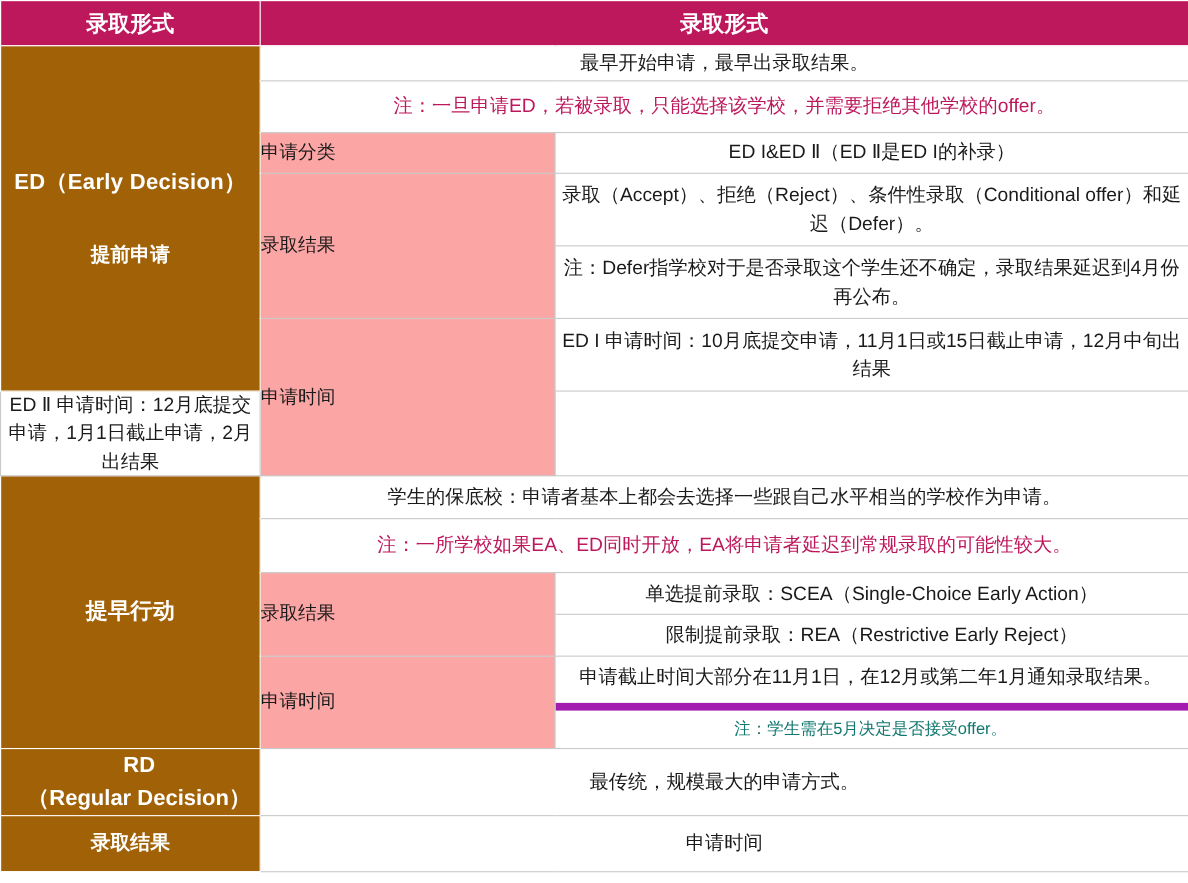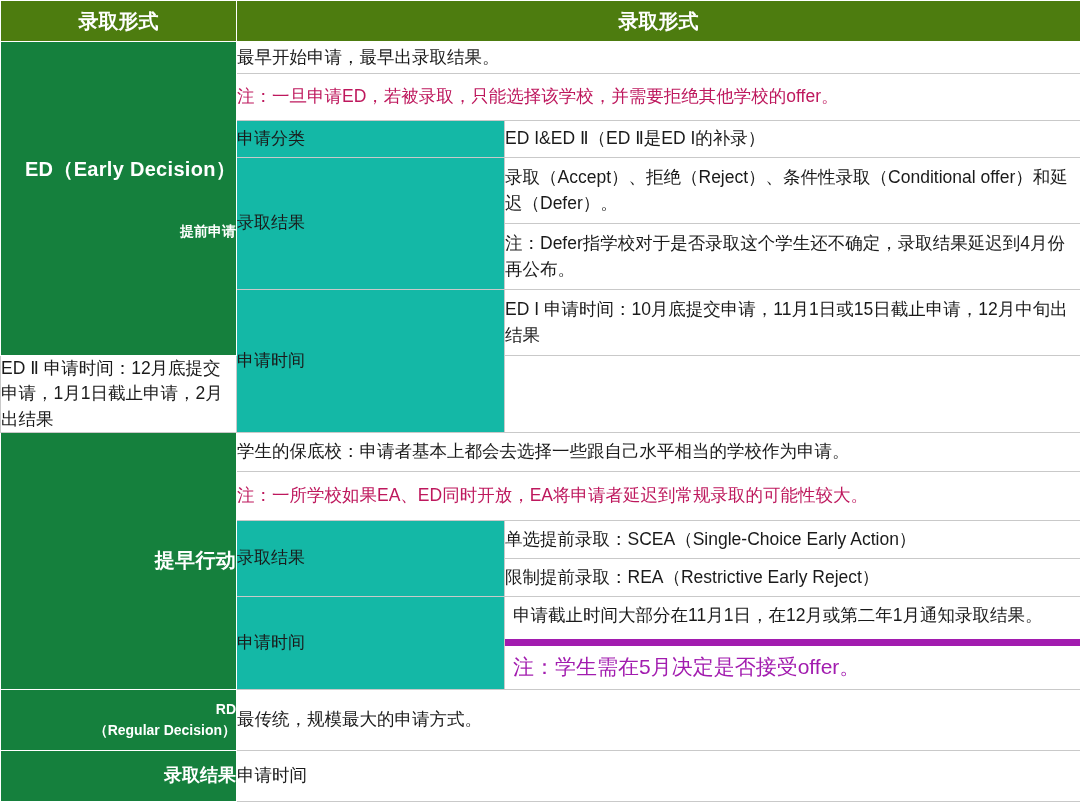--- a/index.html
+++ b/index.html
@@ -14,72 +14,73 @@
     width:1080px;
     border-collapse:collapse;
     table-layout:fixed;
   }
   #admissions-table td{
     vertical-align:middle;
     padding:0;
   }
   
   .cat-cell{
-    background:#15803d;
+    background:#a16207;
     color:#ffffff;
-    text-align:right;
+    text-align:center;
     font-weight:bold;
     border:1px solid #ffffff;
     line-height:1.55;
   }
   .cat-cell .cat-en{
     font-weight:bold;
     display:block;
   }
   .cat-cell .cat-zh{
     font-weight:bold;
     display:block;
   }
   .sub-cell{
-    background:#14b8a6;
+    background:#fca5a5;
     color:#1a1a1a;
     border:1px solid #c9c9c9;
     padding:6px 8px 6px 10px;
     font-size:17px;
     line-height:1.45;
   }
   .txt-cell{
     background:#ffffff;
     color:#1a1a1a;
     border:1px solid #c9c9c9;
     padding:5px 10px 6px 8px;
     font-size:17.5px;
     line-height:1.45;
+    text-align:center;
   }
   .txt-cell.note{ color:#be185d; }
   .txt-cell.top{ vertical-align:top; }
   .header-cell{
-    background:#4d7c0f;
+    background:#be185d;
     color:#ffffff;
     font-weight:bold;
     text-align:center;
     font-size:20px;
     border:1px solid #ffffff;
     height:40px;
   }
   .ed-title{
     font-size:20px;
     letter-spacing:0.3px;
   }
   .ed-sub{
-    font-size:14px;
+    font-size:18px;
     margin-top:36px;
   }
   .rd-title{
-    font-size:14px;
+    font-size:20px;
     line-height:1.5;
     padding-left:16px;
   }
   .rd-sub{
     font-size:18px;
   }
   .sub-cell.mid{ vertical-align:middle; }
 </style>
 </head>
 <body>
@@ -146,21 +147,21 @@
     <td class="txt-cell" style="height:37px">单选提前录取：SCEA（Single-Choice Early Action）</td>
   </tr>
   <tr>
     <td class="txt-cell" style="height:37px">限制提前录取：REA（Restrictive Early Reject）</td>
   </tr>
 
   <tr>
     <td class="sub-cell mid">申请时间</td>
     <td class="txt-cell top" style="padding:0">
       <div style="border-bottom:7px solid #a21caf;padding:6px 10px 9px 8px;height:49px;box-sizing:border-box;font-size:17.5px;line-height:1.45">申请截止时间大部分在11月1日，在12月或第二年1月通知录取结果。</div>
-      <div style="padding:6px 10px 6px 8px;color:#a21caf;font-size:21px;line-height:1.45">注：学生需在5月决定是否接受offer。</div>
+      <div style="padding:6px 10px 6px 8px;color:#0f766e;font-size:15px;line-height:1.45">注：学生需在5月决定是否接受offer。</div>
     </td>
   </tr>
 
   <tr>
     <td class="cat-cell" style="height:60px">
       <span class="cat-en rd-title">RD</span>
       <span class="cat-en rd-title">（Regular Decision）</span>
     </td>
     <td class="txt-cell top" colspan="2">最传统，规模最大的申请方式。</td>
   </tr>

